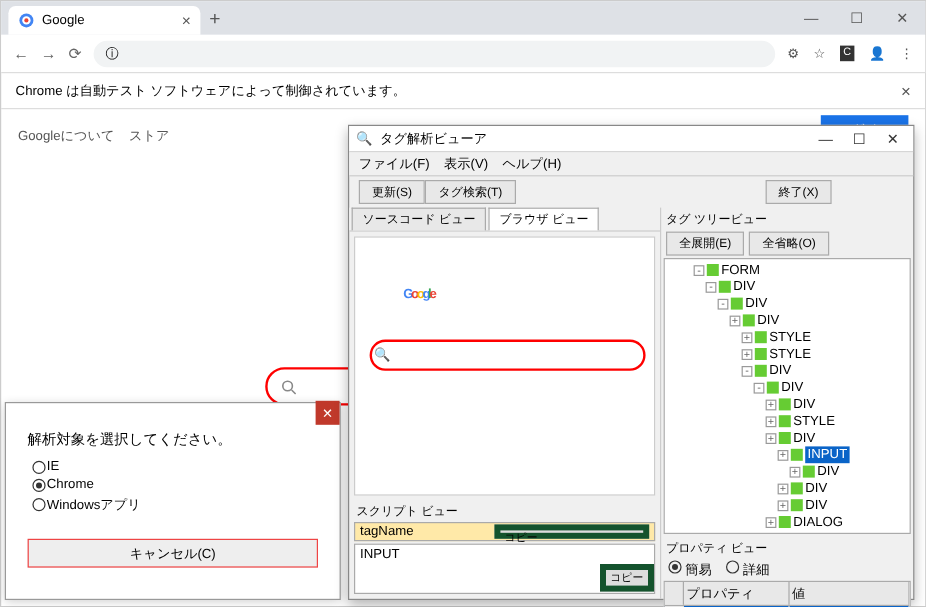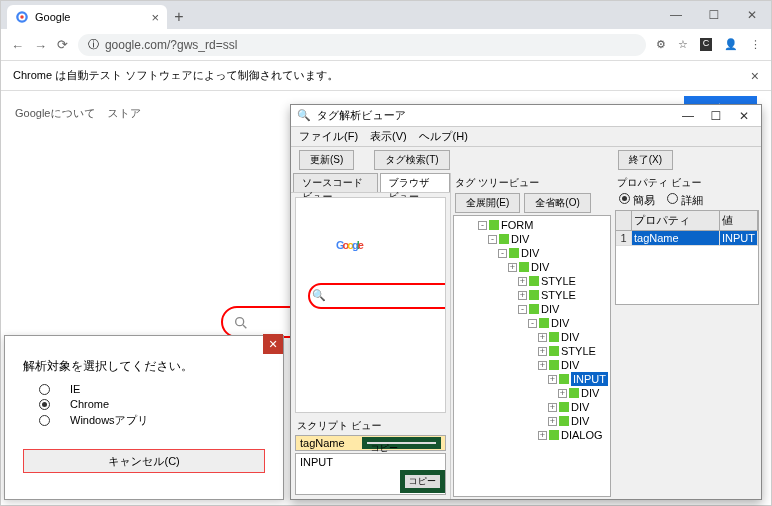--- a/index.html
+++ b/index.html
@@ -23,51 +23,51 @@
 .g-topbar{height:30px;display:flex;align-items:flex-end;padding:0 14px;gap:12px;font-size:11px;color:#555}
 .g-spacer{flex:1}
 .login-btn{background:#1a73e8;color:#fff;padding:5px 14px;font-size:11px}
 .g-content{position:relative;height:360px}
 .search-ghost{position:absolute;left:220px;top:185px;width:90px;height:32px;border:2px solid red;border-radius:16px}
 .search-ghost svg{position:absolute;left:10px;top:7px}
 .dialog{position:absolute;left:4px;top:335px;width:280px;height:165px;background:#fff;border:1px solid #999;box-shadow:0 2px 8px rgba(0,0,0,.2)}
 .dlg-close{position:absolute;right:0;top:-2px;width:20px;height:20px;background:#c0392b;color:#fff;display:flex;align-items:center;justify-content:center;font-size:11px}
 .dlg-body{padding:22px 18px 10px}
 .dlg-title{font-size:12px;margin-bottom:8px}
-.radio-row{font-size:12px;margin:3px 16px;display:flex;align-items:center;gap:20px}
+.radio-row{font-size:12px;margin:3px 4px;display:flex;align-items:center;gap:1px}
 .radio{width:11px;height:11px;border:1px solid #333;border-radius:50%;display:inline-block;position:relative}
 .radio.checked::after{content:"";width:5px;height:5px;background:#333;border-radius:50%;position:absolute;left:2px;top:2px}
 .dlg-btns{display:flex;gap:18px;padding:8px 18px}
 .dlg-btn{flex:1;height:24px;border:1px solid #ef4444;background:#eee;font-size:11px}
 .dlg-btn.primary{border:2px solid #1a73e8}
 .viewer{position:absolute;left:290px;top:104px;width:472px;height:396px;background:#f0f0f0;border:1px solid #888;box-shadow:0 4px 10px rgba(0,0,0,.3)}
 .v-title{height:22px;background:#fff;display:flex;align-items:center;padding:0 6px;gap:6px;font-size:11px;border-bottom:1px solid #ccc}
 .v-title .spacer{flex:1}
 .v-title .wb{width:22px;text-align:center;font-size:12px;color:#333}
 .v-menu{height:20px;background:#f0f0f0;display:flex;gap:12px;padding:0 8px;align-items:center;font-size:11px;border-bottom:1px solid #ccc}
-.v-toolbar{height:26px;display:flex;gap:20px;padding:4px 8px;align-items:center}
+.v-toolbar{height:26px;display:flex;gap:0;padding:4px 8px;align-items:center}
 .v-btn{height:20px;padding:0 10px;background:#e8e8e8;border:1px solid #aaa;font-size:10px}
 .v-body{display:flex;height:326px}
 .v-left{width:260px;display:flex;flex-direction:column;border-right:1px solid #ccc}
 .v-tabs{height:20px;display:flex;border-bottom:1px solid #ccc;background:#f0f0f0}
 .v-tab{padding:2px 8px;font-size:10px;border:1px solid #aaa;border-bottom:none;background:#fff;margin-left:2px}
 .v-tab.inactive{background:#e8e8e8}
 .browser-view{flex:1;background:#fff;margin:4px;border:1px solid #ccc;position:relative;overflow:hidden}
 .g-logo{font-size:40px;font-weight:bold;position:absolute;left:40px;top:15px;letter-spacing:-2px}
 .g-logo span:nth-child(1){color:#4285f4}.g-logo span:nth-child(2){color:#ea4335}.g-logo span:nth-child(3){color:#fbbc05}.g-logo span:nth-child(4){color:#4285f4}.g-logo span:nth-child(5){color:#34a853}.g-logo span:nth-child(6){color:#ea4335}
 .bv-search{position:absolute;left:12px;top:85px;width:230px;height:26px;border:2px solid red;border-radius:13px}
 .bv-icon{position:absolute;left:16px;top:91px;color:#888}
 .script-view{height:78px;margin:0 4px 4px;display:flex;flex-direction:column}
 .sv-label{font-size:10px;padding:2px}
 .sv-input{height:16px;background:#ffe9a8;border:1px solid #aaa;font-size:10px;padding:1px 4px;display:flex}
 .sv-input span{flex:1}
 .sv-copy{font-size:9px;background:#ddd;padding:0 4px;border:5px solid #14532d}
 .sv-output{flex:1;background:#fff;border:1px solid #aaa;margin-top:2px;font-size:10px;padding:2px 4px;position:relative}
 .sv-output .sv-copy{position:absolute;right:0;top:16px}
-.v-right{flex:1;display:flex;flex-direction:row}
+.v-right{flex:1;display:flex;flex-direction:column}
 .tree-sec{flex:1;margin:2px;display:flex;flex-direction:column}
 .sec-label{font-size:10px;padding:1px 2px}
 .tree-btns{display:flex;gap:4px;padding:2px}
 .tree-box{flex:1;background:#fff;border:1px solid #aaa;overflow:auto;font-size:10px;padding:2px}
 .tree-node{white-space:nowrap;line-height:14px;display:flex;align-items:center;gap:2px}
 .tree-node.sel span.tag{background:#0a64c8;color:#fff;padding:0 2px}
 .ind{display:inline-block}
 .ex{color:#666;font-size:9px;border:1px solid #999;width:9px;height:9px;line-height:7px;text-align:center;display:inline-block}
 .ticon{width:10px;height:10px;background:#6c3;display:inline-block}
 .prop-sec{height:130px;margin:2px;display:flex;flex-direction:column}
@@ -104,21 +104,20 @@
       <div class="win-btn">☐</div>
       <div class="win-btn">✕</div>
     </div>
   </div>
   <div class="url-bar">
     <span class="nav-icon">←</span>
     <span class="nav-icon">→</span>
     <span class="nav-icon">⟳</span>
     <div class="url-box">
       <span>ⓘ</span>
-      <span class="url-text">google.com/?gws_rd=ssl</span>
     </div>
     <div class="toolbar-icons">
       <span>⚙</span>
       <span>☆</span>
       <span style="background:#333;color:#fff;padding:0 3px;font-size:9px">C</span>
       <span>👤</span>
       <span>⋮</span>
     </div>
   </div>
   <div class="notice">

